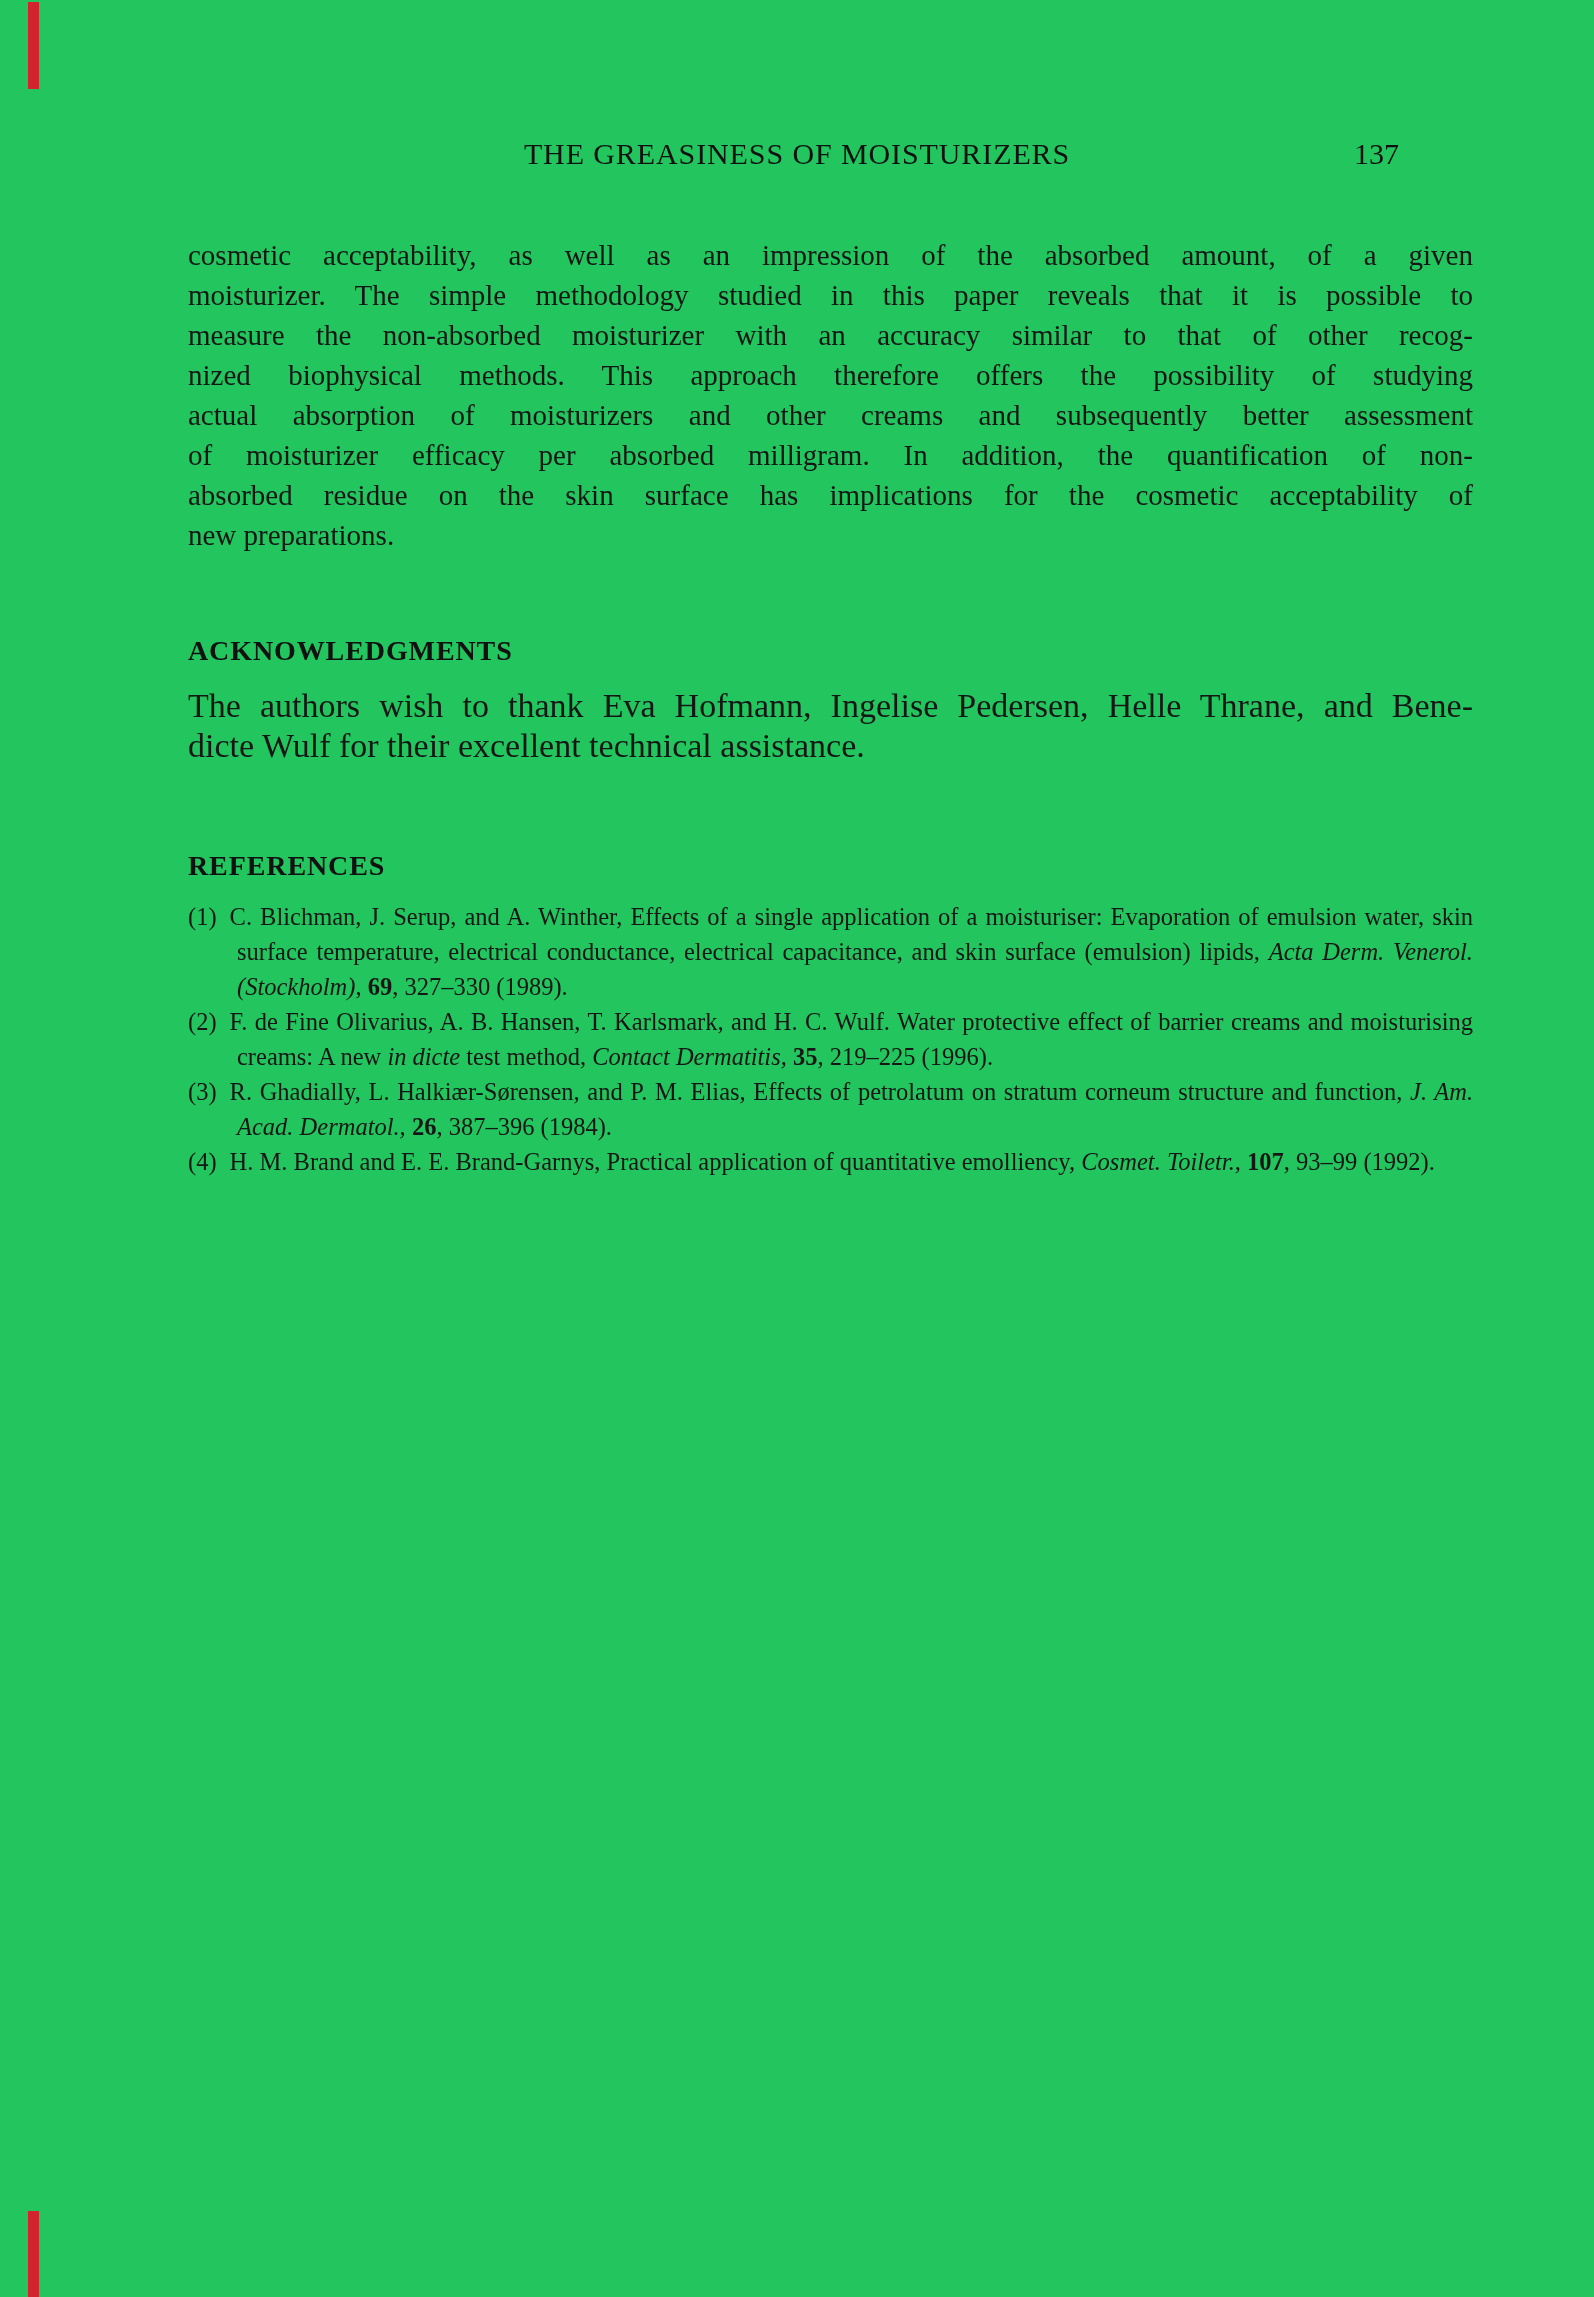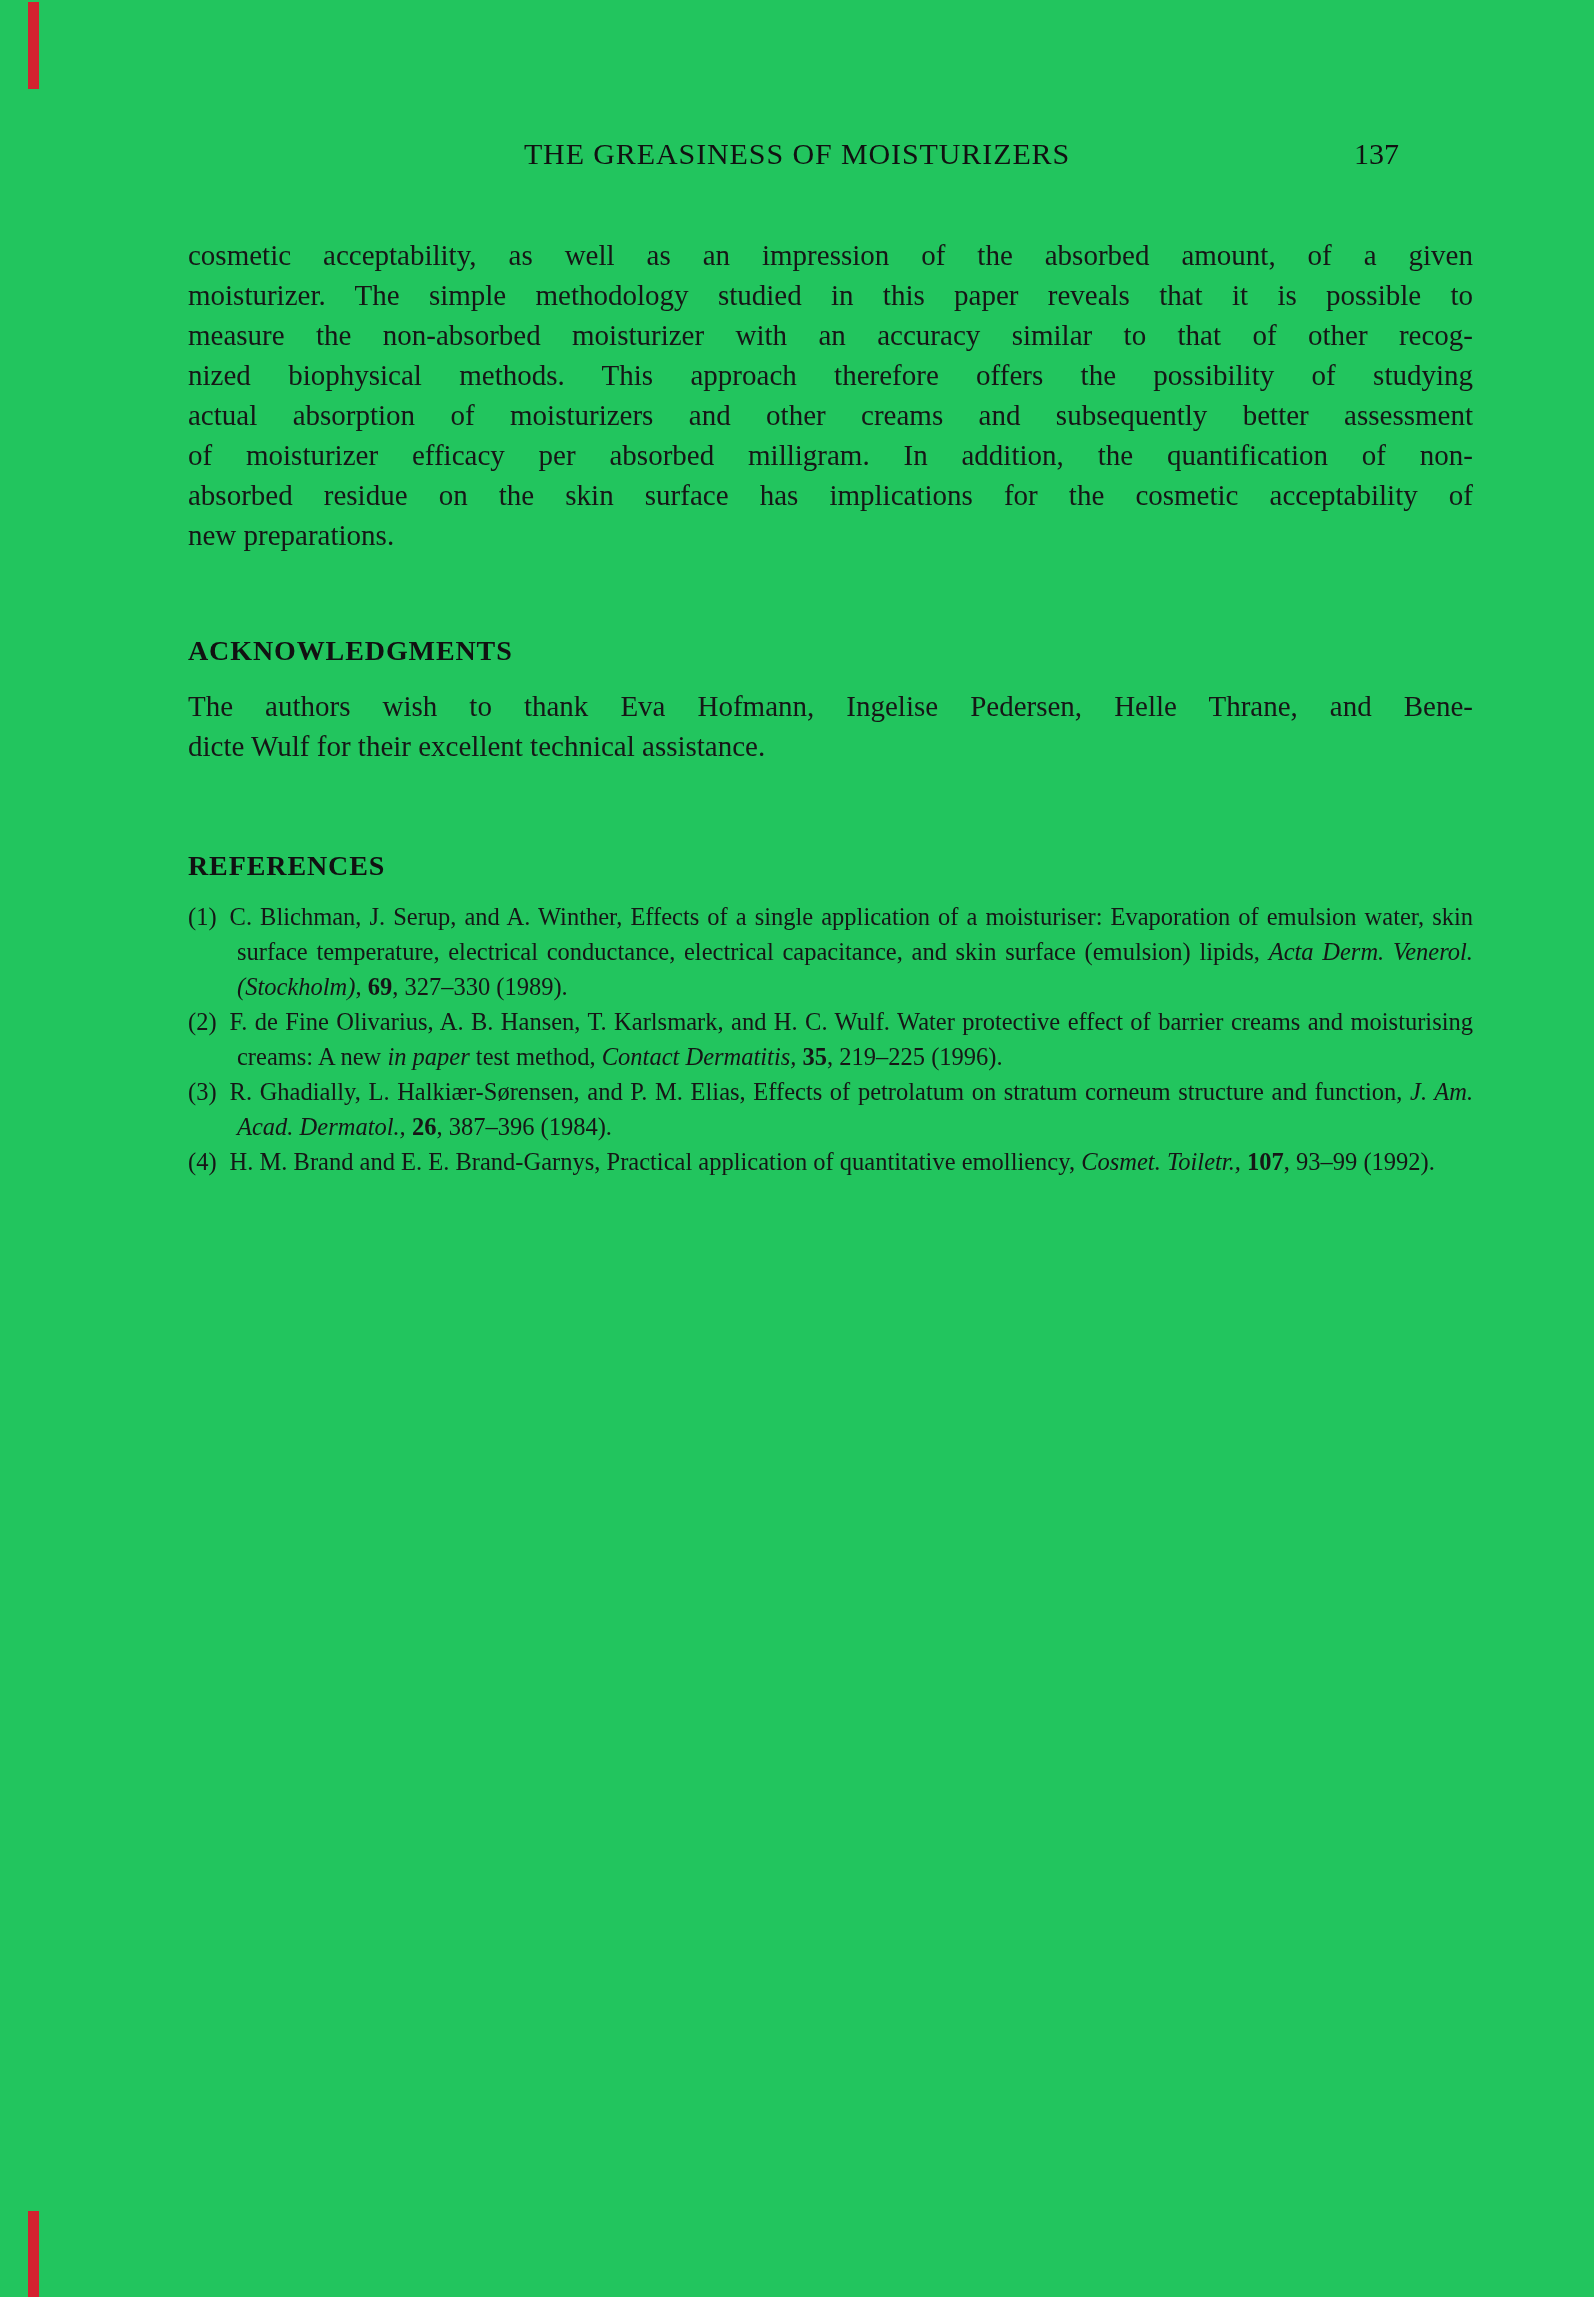--- a/index.html
+++ b/index.html
@@ -51,21 +51,21 @@
     left: 188px;
     width: 1285px;
     font-size: 29px;
     line-height: 40px;
   }
   .ack-par {
     position: absolute;
     top: 686px;
     left: 188px;
     width: 1285px;
-    font-size: 29px;
+    font-size: 34px;
     line-height: 40px;
   }
   .jline {
     text-align: justify;
     text-align-last: justify;
   }
   .jline.last {
     text-align-last: left;
   }
 
@@ -131,19 +131,19 @@
 
   <div class="ack-par" id="ack-par">
       <div class="jline">The authors wish to thank Eva Hofmann, Ingelise Pedersen, Helle Thrane, and Bene-</div>
       <div class="jline last">dicte Wulf for their excellent technical assistance.</div>
     </div>
 
   <h2 class="section-heading refs">REFERENCES</h2>
 
   <ol class="ref-list" id="ref-list">
       <li class="ref-item"><span class="ref-num">(1)</span><span>C. Blichman, J. Serup, and A. Winther, Effects of a single application of a moisturiser: Evaporation of emulsion water, skin surface temperature, electrical conductance, electrical capacitance, and skin surface (emulsion) lipids, </span><span class="i">Acta Derm. Venerol. (Stockholm)</span><span>, </span><span class="b">69</span><span>, 327–330 (1989).</span></li>
-      <li class="ref-item"><span class="ref-num">(2)</span><span>F. de Fine Olivarius, A. B. Hansen, T. Karlsmark, and H. C. Wulf. Water protective effect of barrier creams and moisturising creams: A new </span><span class="i">in paper</span><span> test method, </span><span class="i">Contact Dermatitis,</span><span> </span><span class="b">35</span><span>, 219–225 (1996).</span></li>
+      <li class="ref-item"><span class="ref-num">(2)</span><span>F. de Fine Olivarius, A. B. Hansen, T. Karlsmark, and H. C. Wulf. Water protective effect of barrier creams and moisturising creams: A new </span><span class="i">in dicte</span><span> test method, </span><span class="i">Contact Dermatitis,</span><span> </span><span class="b">35</span><span>, 219–225 (1996).</span></li>
       <li class="ref-item"><span class="ref-num">(3)</span><span>R. Ghadially, L. Halkiær-Sørensen, and P. M. Elias, Effects of petrolatum on stratum corneum structure and function, </span><span class="i">J. Am. Acad. Dermatol.,</span><span> </span><span class="b">26</span><span>, 387–396 (1984).</span></li>
       <li class="ref-item"><span class="ref-num">(4)</span><span>H. M. Brand and E. E. Brand-Garnys, Practical application of quantitative emolliency, </span><span class="i">Cosmet. Toiletr.,</span><span> </span><span class="b">107</span><span>, 93–99 (1992).</span></li>
     </ol>
 
 </div>
 
 
 </body></html>

